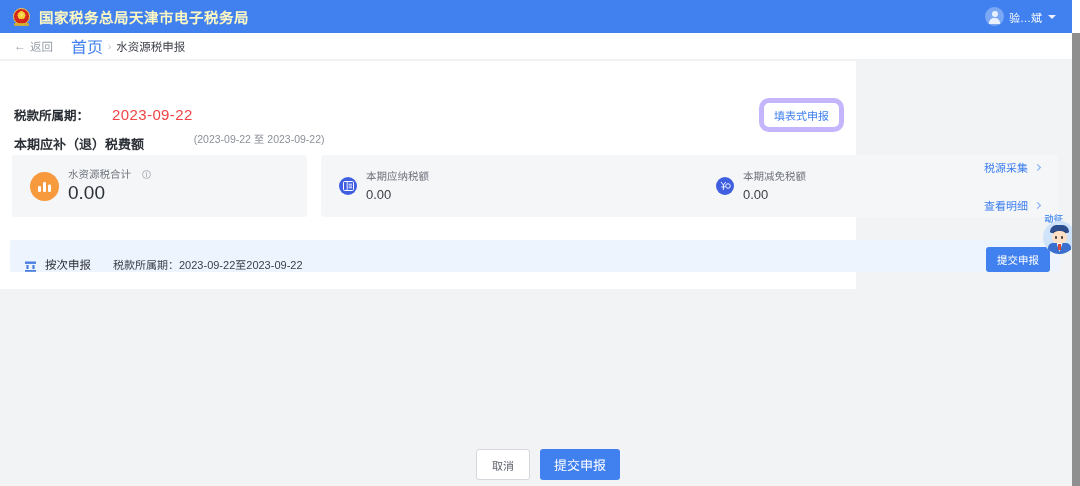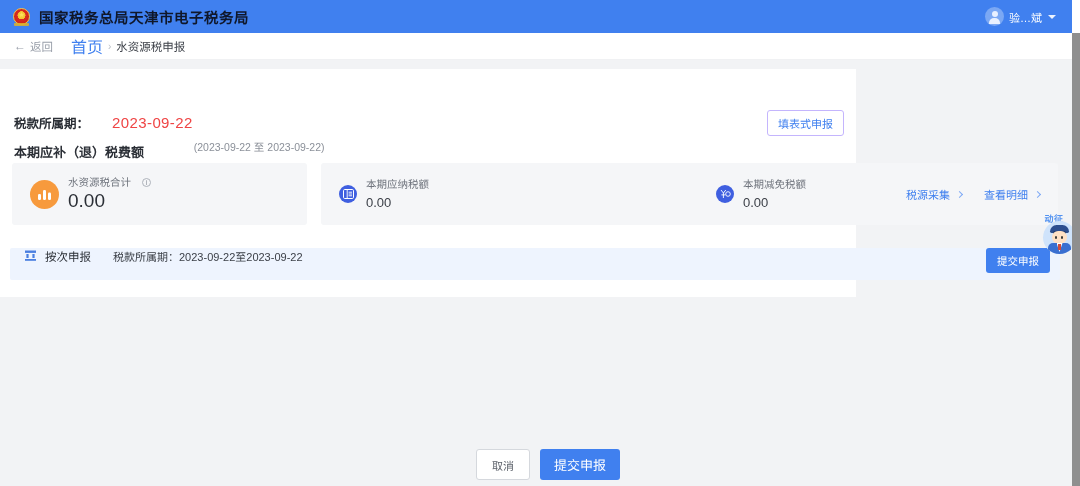--- a/index.html
+++ b/index.html
@@ -33,21 +33,21 @@
   .emblem .star {
     position: absolute; left: 6.5px; top: 4px;
     width: 0; height: 0; color: #ffe564; font-size: 8px; line-height: 8px;
   }
   .emblem .star::before { content: "★"; position: absolute; color: #ffdf5e; font-size: 7px; }
   .emblem .base {
     position: absolute; left: 2px; bottom: 0px; width: 15px; height: 3px;
     background: #e0b227; border-radius: 1px; opacity: .85;
   }
   .app-title {
-    color: #0f172a; font-size: 14.5px; font-weight: 700; letter-spacing: .5px;
+    color: #fef9c3; font-size: 14.5px; font-weight: 700; letter-spacing: .5px;
     white-space: nowrap;
   }
   .header-right {
     margin-left: auto; display: flex; align-items: center; gap: 5px;
     padding-right: 6px;
   }
   .avatar {
     width: 19px; height: 19px; border-radius: 50%;
     background: #7ba8f4; position: relative;
   }
@@ -86,40 +86,40 @@
   .crumb-current { color: #3c4048; font-size: 11.5px; }
 
   
   .page-body {
     position: absolute; top: 60px; left: 0;
     width: 1072px; height: 426px;
     background: #f2f3f5;
   }
 
   .white-card {
-    position: absolute; top: 9px; left: 0;
+    position: absolute; top: 1px; left: 0;
     width: 856px; height: 228px;
     background: #ffffff;
   }
 
   
   .period-row {
     position: absolute; top: 22px; left: 14px; right: 12px;
     display: flex; align-items: center;
   }
   .period-label { font-size: 12.5px; color: #2b2f36; font-weight: 600; }
   .period-value {
     font-size: 15px; font-weight: 400; color: #ef4444;
     letter-spacing: .4px; margin-left: 23px;
   }
   .period-range { font-size: 10.5px; color: #8b9099; margin-left: 1px; margin-top: 48px; }
   .btn-form-decl {
     margin-left: auto;
-    border: 1px solid #c4b5fd; background: #ffffff; color: #4080ef;
-    font-size: 11px; border-radius: 3px; padding: 4px 10px;
+    border: 5px solid #c4b5fd; background: #ffffff; color: #4080ef;
+    font-size: 11px; border-radius: 10px; padding: 4px 10px;
     cursor: pointer; font-family: inherit;
   }
 
   
   .section-title {
     position: absolute; top: 73px; left: 14px;
     font-size: 13px; font-weight: 700; color: #2b2f36;
   }
 
   
@@ -152,37 +152,37 @@
     line-height: 1.2;
   }
   .info-i {
     display: inline-block; width: 9px; height: 9px; border: 1px solid #aeb3bb;
     border-radius: 50%; font-size: 7px; line-height: 8px; text-align: center;
     color: #8b9099;
   }
   .m-value-big { font-size: 19px; color: #2b2f36; line-height: 1.15; margin-top: 1px; }
   .m-value { font-size: 13px; color: #3c4048; line-height: 1.2; margin-top: 4px; }
 
-  .panel-links { margin-left: auto; display: flex; gap: 22px; }
+  .panel-links { margin-left: auto; display: flex; gap: 22px; flex-direction: column; }
   .plink {
     color: #4080ef; font-size: 11px; cursor: pointer;
     display: flex; align-items: center; gap: 7px;
   }
   .plink .chev {
     display: inline-block; width: 5px; height: 5px;
     border-top: 1px solid #7ea9f5; border-right: 1px solid #7ea9f5;
     transform: rotate(45deg);
   }
 
   
   .blue-row {
     position: absolute; top: 179px; left: 10px;
     width: 1050px; height: 32px;
     background: #eef4fe; border-radius: 2px;
-    display: flex; align-items: flex-start; padding: 0 10px 0 14px;
+    display: flex; align-items: flex-end; padding: 0 10px 0 14px;
   }
   .br-icon { width: 13px; height: 13px; margin-right: 8px; flex: 0 0 13px; }
   .br-mode { font-size: 11.5px; color: #2b2f36; margin-right: 22px; }
   .br-period { font-size: 11px; color: #3c4048; }
   .btn-add-src {
     margin-left: auto;
     background: #4080ef; border: none; color: #ffffff;
     font-size: 10.5px; border-radius: 3px; padding: 5px 11px;
     cursor: pointer; font-family: inherit;
   }

